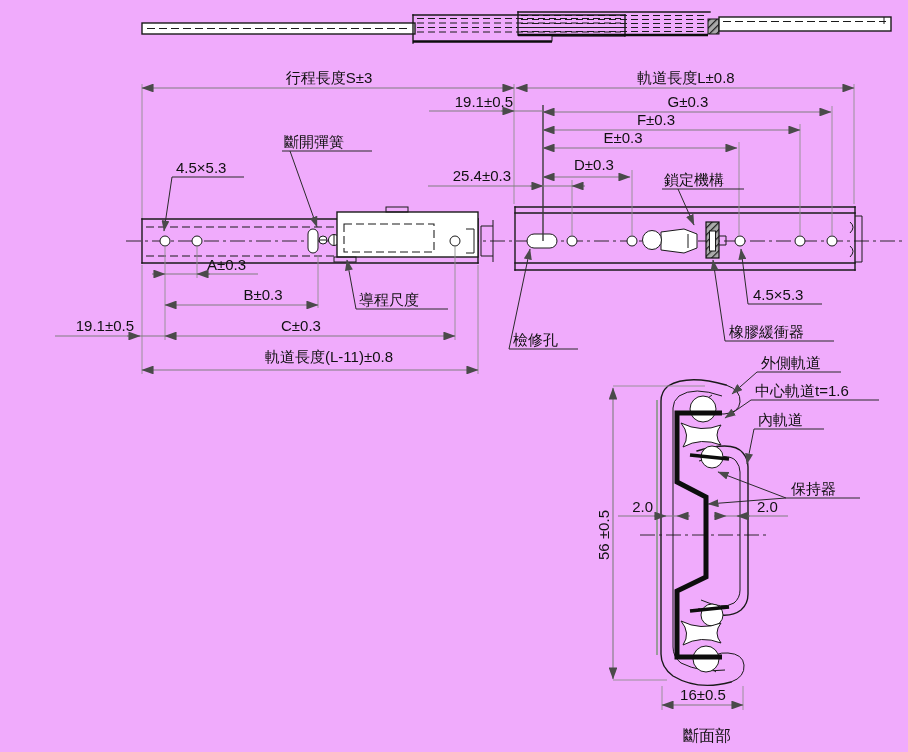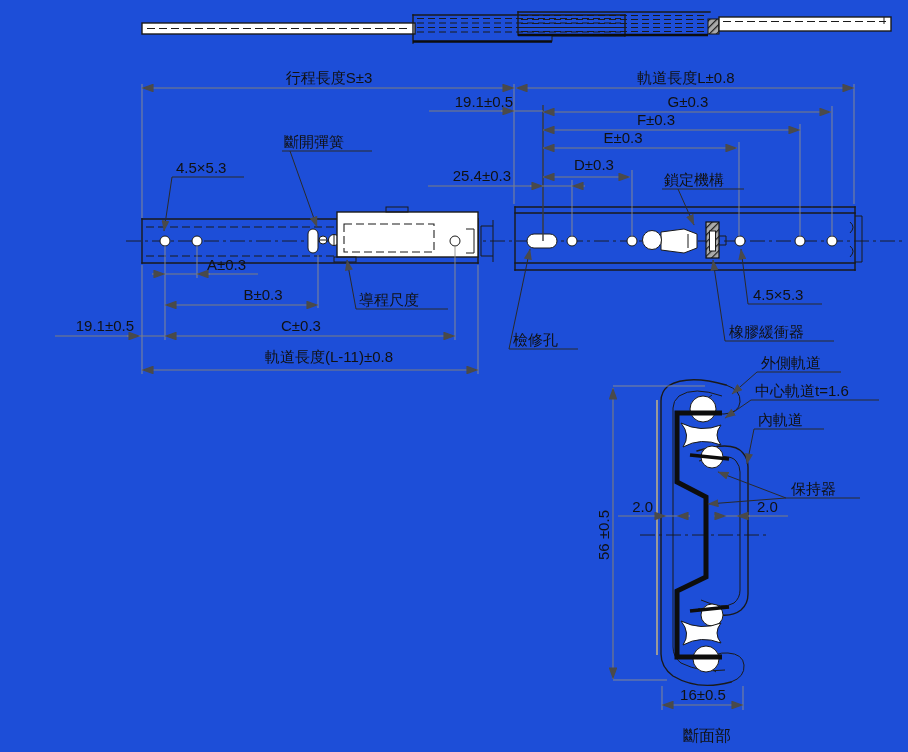--- a/index.html
+++ b/index.html
@@ -1,16 +1,16 @@
 <!DOCTYPE html>
 <html><head>
 <meta charset="utf-8">
 <style>
   html,body{margin:0;padding:0;background:#fff}
-  .stage{position:relative;width:908px;height:752px;background:#1d4ed8;overflow:hidden}
+  .stage{position:relative;width:908px;height:752px;background:#f0abfc;overflow:hidden}
   svg{display:block}
   .ln{stroke:#1a1a1a;stroke-width:1.4;fill:none;stroke-linecap:square}
   .ln1{stroke:#1a1a1a;stroke-width:1;fill:none}
   .dash{stroke:#1a1a1a;stroke-width:1.05;fill:none;stroke-dasharray:8 4}
   .ddense{stroke:#1a1a1a;stroke-width:1;fill:none;stroke-dasharray:7 4}
   .cl{stroke:#1a1a1a;stroke-width:0.9;fill:none;stroke-dasharray:15 4 3 4}
   .dim{stroke:#7e7e7e;stroke-width:1.1;fill:none}
   .ext{stroke:#8f8f8f;stroke-width:0.9;fill:none}
   .extd{stroke:#3a3a3a;stroke-width:1.4;fill:none}
   .ldr{stroke:#2a2a2a;stroke-width:1;fill:none}

